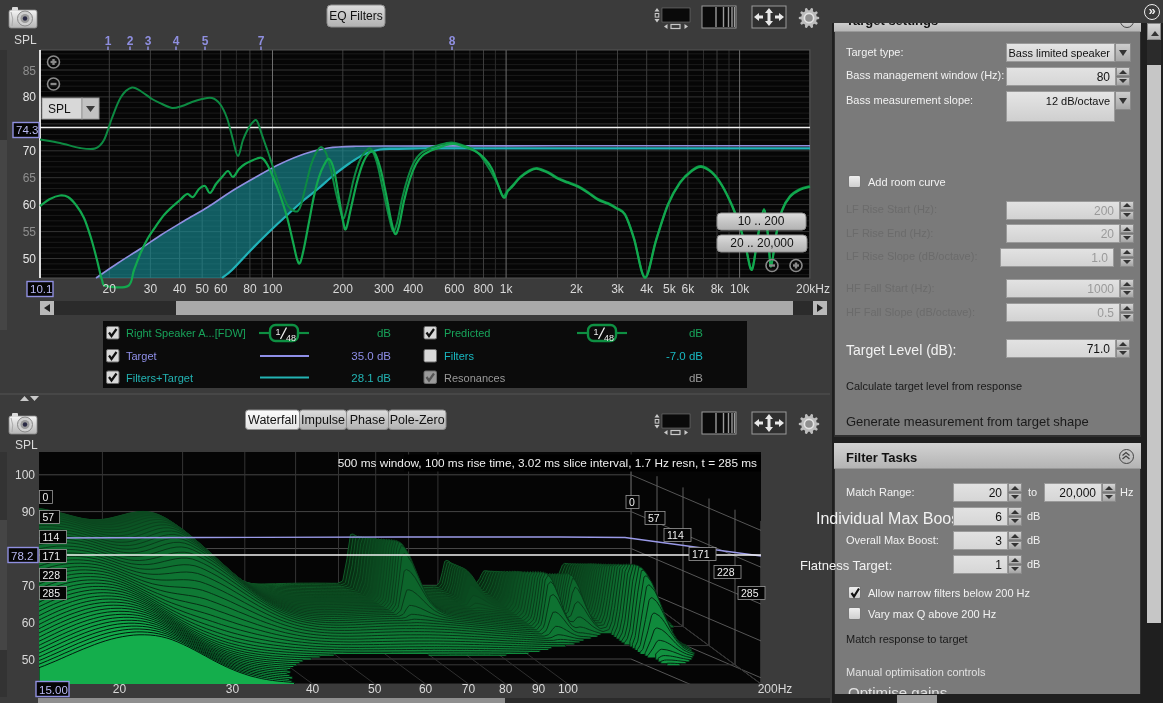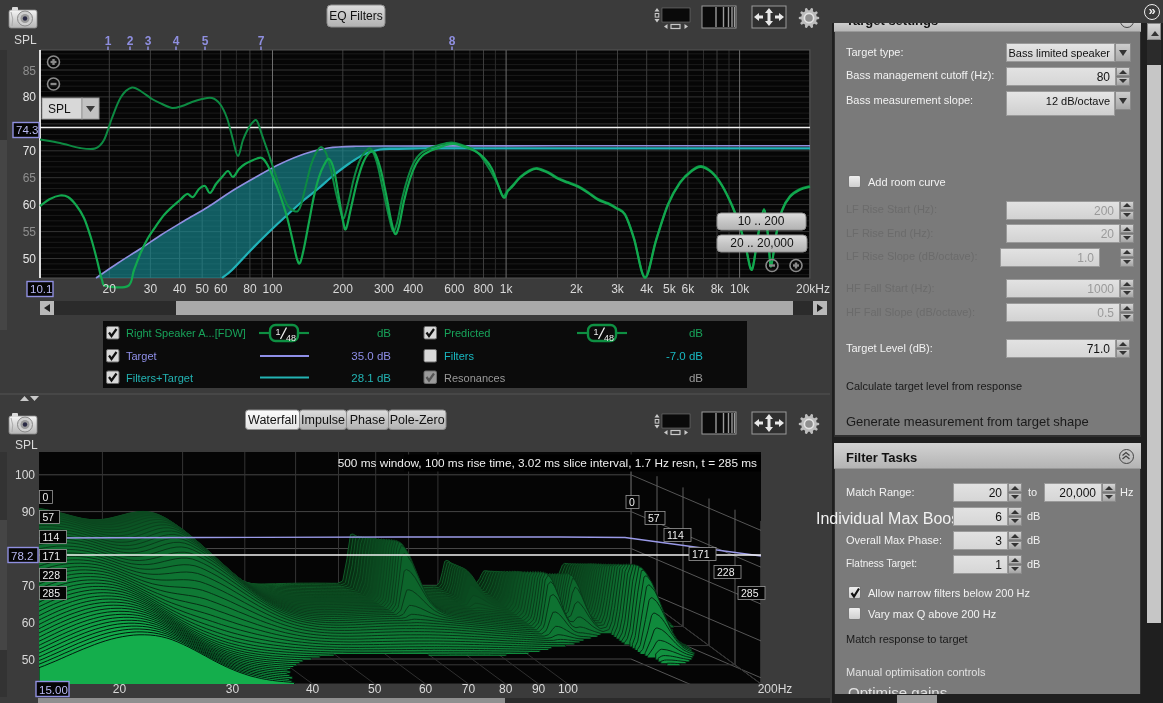--- a/index.html
+++ b/index.html
@@ -523,30 +523,30 @@
 <div style="position:absolute;left:1144px;top:4px;width:16px;height:16px;border:1.5px solid #eee;border-radius:50%;box-sizing:border-box;color:#eee;font-size:13px;font-weight:bold;text-align:center;line-height:12px">»</div>
 <div style="position:absolute;left:834px;top:23px;width:307px;height:414px;background:#7a7a7a;border-left:1px solid #2f2f2f;border-right:1px solid #2f2f2f;border-bottom:2px solid #2f2f2f;box-sizing:border-box"></div>
 <div style="position:absolute;left:834px;top:23px;width:307px;height:8px;background:linear-gradient(#cdcdcd,#b8b8b8);overflow:hidden;border-bottom:1px solid #999">
     <div style="position:absolute;left:12px;top:-10px;font-weight:bold;color:#111;font-size:13px">Target settings</div>
     <div style="position:absolute;left:286px;top:-9px;width:14px;height:14px;border:1.5px solid #444;border-radius:50%;box-sizing:border-box"></div>
   </div>
 <div style="position:absolute;left:846px;top:46px;color:#f2f2f2;font-size:11px;white-space:nowrap">Target type:</div>
 <div style="position:absolute;left:1006px;top:43px;width:109px;height:19px;background:linear-gradient(#e5e5e5,#cfcfcf);border:1px solid #9a9a9a;box-sizing:border-box;color:#111;font-size:11px;text-align:right;padding:1px 4px 0 0;line-height:16px;white-space:nowrap">Bass limited speaker</div>
 <div style="position:absolute;left:1115px;top:43px;width:16px;height:19px;background:linear-gradient(#cdcdcd,#a8a8a8);border:1px solid #8a8a8a;box-sizing:border-box"></div>
 <div style="position:absolute;left:1118.5px;top:50px;width:0;height:0;border-left:4.5px solid transparent;border-right:4.5px solid transparent;border-top:6px solid #333"></div>
-<div style="position:absolute;left:846px;top:69px;color:#f2f2f2;font-size:11px;white-space:nowrap">Bass management cutoff (Hz):</div>
+<div style="position:absolute;left:846px;top:69px;color:#f2f2f2;font-size:11px;white-space:nowrap">Bass management window (Hz):</div>
 <div style="position:absolute;left:1006px;top:67px;width:110px;height:19px;background:linear-gradient(#e2e2e2,#d6d6d6);border:1px solid #9a9a9a;box-sizing:border-box;color:#111;font-size:12px;text-align:right;padding:1px 5px 0 0;line-height:16px;white-space:nowrap">80</div>
 <div style="position:absolute;left:1116px;top:67px;width:14px;height:19px">
 <div style="position:absolute;left:0;top:0;width:14px;height:9.0px;background:linear-gradient(#d5d5d5,#b0b0b0);border:1px solid #8a8a8a;box-sizing:border-box"></div>
 <div style="position:absolute;left:0;top:10.0px;width:14px;height:9.0px;background:linear-gradient(#c9c9c9,#a5a5a5);border:1px solid #8a8a8a;box-sizing:border-box"></div>
 <div style="position:absolute;left:3.0px;top:2.55px;width:0;height:0;border-left:4px solid transparent;border-right:4px solid transparent;border-bottom:4.5px solid #333"></div>
 <div style="position:absolute;left:3.0px;top:12.05px;width:0;height:0;border-left:4px solid transparent;border-right:4px solid transparent;border-top:4.5px solid #333"></div>
 </div>
 <div style="position:absolute;left:846px;top:94px;color:#f2f2f2;font-size:11px;white-space:nowrap">Bass measurement slope:</div>
-<div style="position:absolute;left:1006px;top:91px;width:109px;height:25px;background:linear-gradient(#e5e5e5,#cfcfcf);border:1px solid #9a9a9a;box-sizing:border-box;color:#111;font-size:11px;text-align:right;padding:1px 4px 0 0;line-height:16px;white-space:nowrap">12 dB/octave</div>
+<div style="position:absolute;left:1006px;top:91px;width:109px;height:31px;background:linear-gradient(#e5e5e5,#cfcfcf);border:1px solid #9a9a9a;box-sizing:border-box;color:#111;font-size:11px;text-align:right;padding:1px 4px 0 0;line-height:16px;white-space:nowrap">12 dB/octave</div>
 <div style="position:absolute;left:1115px;top:91px;width:16px;height:19px;background:linear-gradient(#cdcdcd,#a8a8a8);border:1px solid #8a8a8a;box-sizing:border-box"></div>
 <div style="position:absolute;left:1118.5px;top:98px;width:0;height:0;border-left:4.5px solid transparent;border-right:4.5px solid transparent;border-top:6px solid #333"></div>
 <div style="position:absolute;left:848px;top:175px;width:13px;height:13px;background:linear-gradient(#efefef,#cfcfcf);border:1px solid #777;border-radius:2px;box-sizing:border-box"></div>
 <div style="position:absolute;left:868px;top:176px;color:#f2f2f2;font-size:11px;white-space:nowrap">Add room curve</div>
 <div style="position:absolute;left:846px;top:203.0px;color:#6b6b6b;font-size:11px;white-space:nowrap">LF Rise Start (Hz):</div>
 <div style="position:absolute;left:1006px;top:200.5px;width:114px;height:19px;background:linear-gradient(#e2e2e2,#d2d2d2);border:1px solid #9a9a9a;box-sizing:border-box;color:#9a9a9a;font-size:12px;text-align:right;padding:1px 5px 0 0;line-height:16px;white-space:nowrap">200</div>
 <div style="position:absolute;left:1120px;top:200.5px;width:14px;height:19px">
 <div style="position:absolute;left:0;top:0;width:14px;height:9.0px;background:linear-gradient(#d5d5d5,#b0b0b0);border:1px solid #8a8a8a;box-sizing:border-box"></div>
 <div style="position:absolute;left:0;top:10.0px;width:14px;height:9.0px;background:linear-gradient(#c9c9c9,#a5a5a5);border:1px solid #8a8a8a;box-sizing:border-box"></div>
 <div style="position:absolute;left:3.0px;top:2.55px;width:0;height:0;border-left:4px solid transparent;border-right:4px solid transparent;border-bottom:4.5px solid #333"></div>
@@ -554,21 +554,21 @@
 </div>
 <div style="position:absolute;left:846px;top:226.5px;color:#6b6b6b;font-size:11px;white-space:nowrap">LF Rise End (Hz):</div>
 <div style="position:absolute;left:1006px;top:224px;width:114px;height:19px;background:linear-gradient(#e2e2e2,#d2d2d2);border:1px solid #9a9a9a;box-sizing:border-box;color:#9a9a9a;font-size:12px;text-align:right;padding:1px 5px 0 0;line-height:16px;white-space:nowrap">20</div>
 <div style="position:absolute;left:1120px;top:224px;width:14px;height:19px">
 <div style="position:absolute;left:0;top:0;width:14px;height:9.0px;background:linear-gradient(#d5d5d5,#b0b0b0);border:1px solid #8a8a8a;box-sizing:border-box"></div>
 <div style="position:absolute;left:0;top:10.0px;width:14px;height:9.0px;background:linear-gradient(#c9c9c9,#a5a5a5);border:1px solid #8a8a8a;box-sizing:border-box"></div>
 <div style="position:absolute;left:3.0px;top:2.55px;width:0;height:0;border-left:4px solid transparent;border-right:4px solid transparent;border-bottom:4.5px solid #333"></div>
 <div style="position:absolute;left:3.0px;top:12.05px;width:0;height:0;border-left:4px solid transparent;border-right:4px solid transparent;border-top:4.5px solid #333"></div>
 </div>
 <div style="position:absolute;left:846px;top:250.3px;color:#6b6b6b;font-size:11px;white-space:nowrap">LF Rise Slope (dB/octave):</div>
-<div style="position:absolute;left:1000px;top:247.8px;width:100px;height:19px;background:linear-gradient(#e2e2e2,#d2d2d2);border:1px solid #9a9a9a;box-sizing:border-box;color:#9a9a9a;font-size:12px;text-align:right;padding:1px 5px 0 0;line-height:16px;white-space:nowrap">1.0</div>
+<div style="position:absolute;left:1000px;top:247.8px;width:114px;height:19px;background:linear-gradient(#e2e2e2,#d2d2d2);border:1px solid #9a9a9a;box-sizing:border-box;color:#9a9a9a;font-size:12px;text-align:right;padding:1px 5px 0 0;line-height:16px;white-space:nowrap">1.0</div>
 <div style="position:absolute;left:1120px;top:247.8px;width:14px;height:19px">
 <div style="position:absolute;left:0;top:0;width:14px;height:9.0px;background:linear-gradient(#d5d5d5,#b0b0b0);border:1px solid #8a8a8a;box-sizing:border-box"></div>
 <div style="position:absolute;left:0;top:10.0px;width:14px;height:9.0px;background:linear-gradient(#c9c9c9,#a5a5a5);border:1px solid #8a8a8a;box-sizing:border-box"></div>
 <div style="position:absolute;left:3.0px;top:2.55px;width:0;height:0;border-left:4px solid transparent;border-right:4px solid transparent;border-bottom:4.5px solid #333"></div>
 <div style="position:absolute;left:3.0px;top:12.05px;width:0;height:0;border-left:4px solid transparent;border-right:4px solid transparent;border-top:4.5px solid #333"></div>
 </div>
 <div style="position:absolute;left:846px;top:281.9px;color:#6b6b6b;font-size:11px;white-space:nowrap">HF Fall Start (Hz):</div>
 <div style="position:absolute;left:1006px;top:279.4px;width:114px;height:19px;background:linear-gradient(#e2e2e2,#d2d2d2);border:1px solid #9a9a9a;box-sizing:border-box;color:#9a9a9a;font-size:12px;text-align:right;padding:1px 5px 0 0;line-height:16px;white-space:nowrap">1000</div>
 <div style="position:absolute;left:1120px;top:279.4px;width:14px;height:19px">
 <div style="position:absolute;left:0;top:0;width:14px;height:9.0px;background:linear-gradient(#d5d5d5,#b0b0b0);border:1px solid #8a8a8a;box-sizing:border-box"></div>
@@ -577,21 +577,21 @@
 <div style="position:absolute;left:3.0px;top:12.05px;width:0;height:0;border-left:4px solid transparent;border-right:4px solid transparent;border-top:4.5px solid #333"></div>
 </div>
 <div style="position:absolute;left:846px;top:305.5px;color:#6b6b6b;font-size:11px;white-space:nowrap">HF Fall Slope (dB/octave):</div>
 <div style="position:absolute;left:1006px;top:303px;width:114px;height:19px;background:linear-gradient(#e2e2e2,#d2d2d2);border:1px solid #9a9a9a;box-sizing:border-box;color:#9a9a9a;font-size:12px;text-align:right;padding:1px 5px 0 0;line-height:16px;white-space:nowrap">0.5</div>
 <div style="position:absolute;left:1120px;top:303px;width:14px;height:19px">
 <div style="position:absolute;left:0;top:0;width:14px;height:9.0px;background:linear-gradient(#d5d5d5,#b0b0b0);border:1px solid #8a8a8a;box-sizing:border-box"></div>
 <div style="position:absolute;left:0;top:10.0px;width:14px;height:9.0px;background:linear-gradient(#c9c9c9,#a5a5a5);border:1px solid #8a8a8a;box-sizing:border-box"></div>
 <div style="position:absolute;left:3.0px;top:2.55px;width:0;height:0;border-left:4px solid transparent;border-right:4px solid transparent;border-bottom:4.5px solid #333"></div>
 <div style="position:absolute;left:3.0px;top:12.05px;width:0;height:0;border-left:4px solid transparent;border-right:4px solid transparent;border-top:4.5px solid #333"></div>
 </div>
-<div style="position:absolute;left:846px;top:342px;color:#f2f2f2;font-size:11px;white-space:nowrap">Target Level (dB):</div>
+<div style="position:absolute;left:846px;top:342px;color:#f2f2f2;font-size:14px;white-space:nowrap">Target Level (dB):</div>
 <div style="position:absolute;left:1006px;top:339px;width:110px;height:19px;background:linear-gradient(#e2e2e2,#d6d6d6);border:1px solid #9a9a9a;box-sizing:border-box;color:#111;font-size:12px;text-align:right;padding:1px 5px 0 0;line-height:16px;white-space:nowrap">71.0</div>
 <div style="position:absolute;left:1116px;top:339px;width:14px;height:19px">
 <div style="position:absolute;left:0;top:0;width:14px;height:9.0px;background:linear-gradient(#d5d5d5,#b0b0b0);border:1px solid #8a8a8a;box-sizing:border-box"></div>
 <div style="position:absolute;left:0;top:10.0px;width:14px;height:9.0px;background:linear-gradient(#c9c9c9,#a5a5a5);border:1px solid #8a8a8a;box-sizing:border-box"></div>
 <div style="position:absolute;left:3.0px;top:2.55px;width:0;height:0;border-left:4px solid transparent;border-right:4px solid transparent;border-bottom:4.5px solid #333"></div>
 <div style="position:absolute;left:3.0px;top:12.05px;width:0;height:0;border-left:4px solid transparent;border-right:4px solid transparent;border-top:4.5px solid #333"></div>
 </div>
 <div style="position:absolute;left:846px;top:380px;color:#1a1a1a;font-size:11px;white-space:nowrap">Calculate target level from response</div>
 <div style="position:absolute;left:846px;top:414px;color:#1a1a1a;font-size:13px;white-space:nowrap">Generate measurement from target shape</div>
 <div style="position:absolute;left:834px;top:443px;width:307px;height:260px;background:#7a7a7a;border-left:1px solid #2f2f2f;border-right:1px solid #2f2f2f;box-sizing:border-box"></div>
@@ -621,30 +621,30 @@
 <div style="position:absolute;left:1120px;top:486px;color:#f2f2f2;font-size:11px;white-space:nowrap">Hz</div>
 <div style="position:absolute;left:816px;top:510px;color:#f2f2f2;font-size:16px;white-space:nowrap">Individual Max Boost:</div>
 <div style="position:absolute;left:953px;top:507px;width:55px;height:19px;background:linear-gradient(#e2e2e2,#d6d6d6);border:1px solid #9a9a9a;box-sizing:border-box;color:#111;font-size:12px;text-align:right;padding:1px 5px 0 0;line-height:16px;white-space:nowrap">6</div>
 <div style="position:absolute;left:1008px;top:507px;width:14px;height:19px">
 <div style="position:absolute;left:0;top:0;width:14px;height:9.0px;background:linear-gradient(#d5d5d5,#b0b0b0);border:1px solid #8a8a8a;box-sizing:border-box"></div>
 <div style="position:absolute;left:0;top:10.0px;width:14px;height:9.0px;background:linear-gradient(#c9c9c9,#a5a5a5);border:1px solid #8a8a8a;box-sizing:border-box"></div>
 <div style="position:absolute;left:3.0px;top:2.55px;width:0;height:0;border-left:4px solid transparent;border-right:4px solid transparent;border-bottom:4.5px solid #333"></div>
 <div style="position:absolute;left:3.0px;top:12.05px;width:0;height:0;border-left:4px solid transparent;border-right:4px solid transparent;border-top:4.5px solid #333"></div>
 </div>
 <div style="position:absolute;left:1027px;top:510px;color:#f2f2f2;font-size:11px;white-space:nowrap">dB</div>
-<div style="position:absolute;left:846px;top:534px;color:#f2f2f2;font-size:11px;white-space:nowrap">Overall Max Phase:</div>
+<div style="position:absolute;left:846px;top:534px;color:#f2f2f2;font-size:11px;white-space:nowrap">Overall Max Boost:</div>
 <div style="position:absolute;left:953px;top:531px;width:55px;height:19px;background:linear-gradient(#e2e2e2,#d6d6d6);border:1px solid #9a9a9a;box-sizing:border-box;color:#111;font-size:12px;text-align:right;padding:1px 5px 0 0;line-height:16px;white-space:nowrap">3</div>
 <div style="position:absolute;left:1008px;top:531px;width:14px;height:19px">
 <div style="position:absolute;left:0;top:0;width:14px;height:9.0px;background:linear-gradient(#d5d5d5,#b0b0b0);border:1px solid #8a8a8a;box-sizing:border-box"></div>
 <div style="position:absolute;left:0;top:10.0px;width:14px;height:9.0px;background:linear-gradient(#c9c9c9,#a5a5a5);border:1px solid #8a8a8a;box-sizing:border-box"></div>
 <div style="position:absolute;left:3.0px;top:2.55px;width:0;height:0;border-left:4px solid transparent;border-right:4px solid transparent;border-bottom:4.5px solid #333"></div>
 <div style="position:absolute;left:3.0px;top:12.05px;width:0;height:0;border-left:4px solid transparent;border-right:4px solid transparent;border-top:4.5px solid #333"></div>
 </div>
 <div style="position:absolute;left:1027px;top:534px;color:#f2f2f2;font-size:11px;white-space:nowrap">dB</div>
-<div style="position:absolute;left:846px;top:558px;color:#f2f2f2;font-size:10px;white-space:nowrap">Flatness Target:</div>
+<div style="position:absolute;left:800px;top:558px;color:#f2f2f2;font-size:13px;white-space:nowrap">Flatness Target:</div>
 <div style="position:absolute;left:953px;top:555px;width:55px;height:19px;background:linear-gradient(#e2e2e2,#d6d6d6);border:1px solid #9a9a9a;box-sizing:border-box;color:#111;font-size:12px;text-align:right;padding:1px 5px 0 0;line-height:16px;white-space:nowrap">1</div>
 <div style="position:absolute;left:1008px;top:555px;width:14px;height:19px">
 <div style="position:absolute;left:0;top:0;width:14px;height:9.0px;background:linear-gradient(#d5d5d5,#b0b0b0);border:1px solid #8a8a8a;box-sizing:border-box"></div>
 <div style="position:absolute;left:0;top:10.0px;width:14px;height:9.0px;background:linear-gradient(#c9c9c9,#a5a5a5);border:1px solid #8a8a8a;box-sizing:border-box"></div>
 <div style="position:absolute;left:3.0px;top:2.55px;width:0;height:0;border-left:4px solid transparent;border-right:4px solid transparent;border-bottom:4.5px solid #333"></div>
 <div style="position:absolute;left:3.0px;top:12.05px;width:0;height:0;border-left:4px solid transparent;border-right:4px solid transparent;border-top:4.5px solid #333"></div>
 </div>
 <div style="position:absolute;left:1027px;top:558px;color:#f2f2f2;font-size:11px;white-space:nowrap">dB</div>
 <div style="position:absolute;left:848px;top:586px;width:13px;height:13px;background:linear-gradient(#efefef,#cfcfcf);border:1px solid #777;border-radius:2px;box-sizing:border-box">
     <svg width="13" height="13" style="position:absolute;left:0;top:0">

